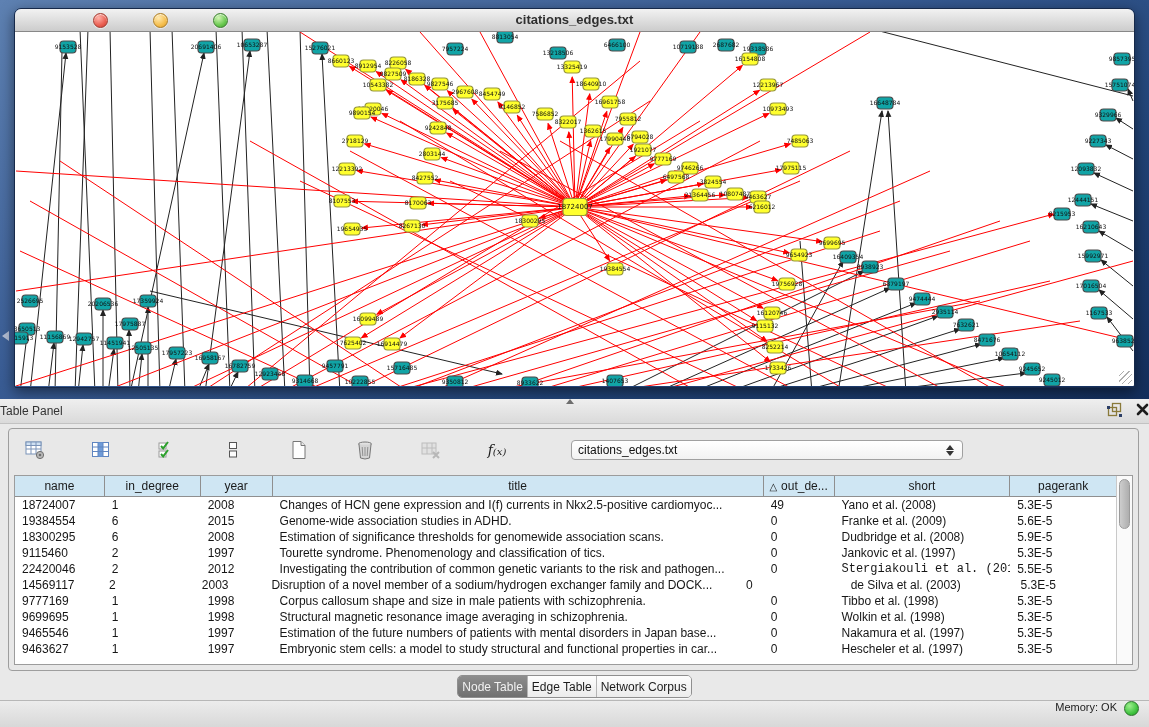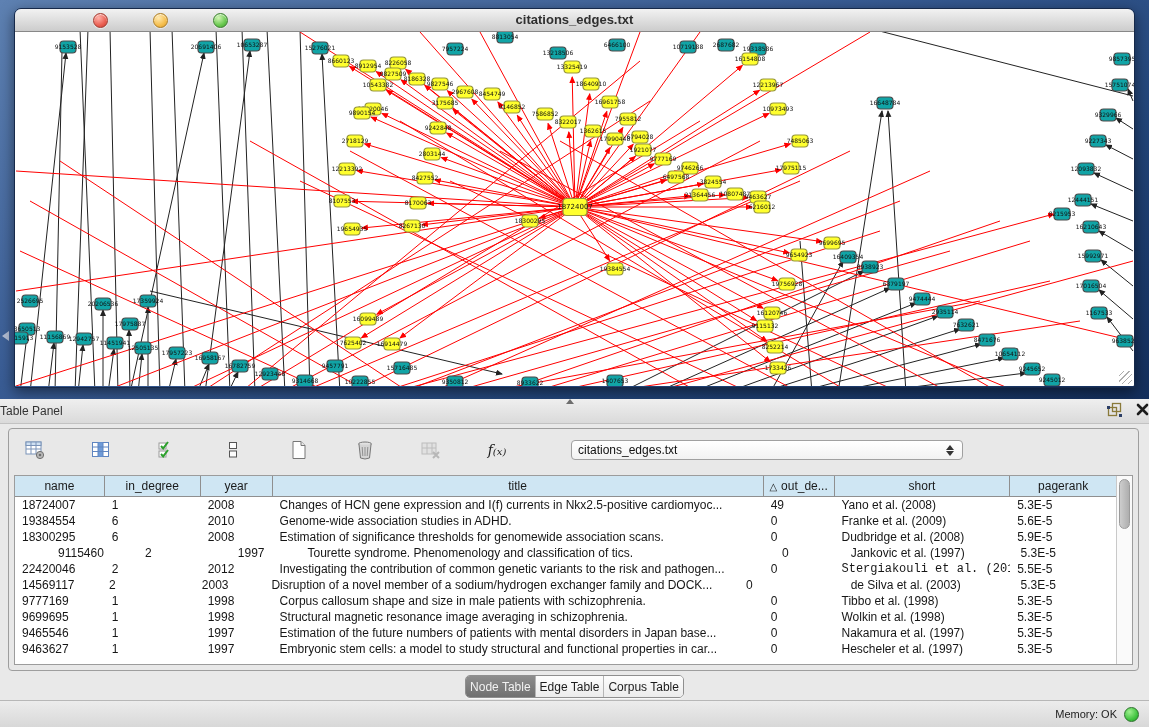--- a/index.html
+++ b/index.html
@@ -65,21 +65,21 @@
   .seg{display:flex;border:1px solid #8f8f8f;border-radius:5px;overflow:hidden;height:21px;
     box-shadow:0 1px 0 rgba(255,255,255,.7);}
   .seg .tab{padding:0 4px;font-size:12px;display:flex;align-items:center;background:linear-gradient(#fdfdfd,#ececec);
     color:#1c1c1c;border-right:1px solid #b5b5b5;cursor:default;}
   .seg .tab:last-child{border-right:none;}
   .seg .tab.sel{background:linear-gradient(#8d8d8d,#707070);color:#f2f2f2;}
 
   
   .status-bar{position:absolute;left:0;top:700px;width:1149px;height:27px;box-sizing:border-box;
     background:linear-gradient(#ececec,#d8d8d8);border-top:1px solid #b7b7b7;
-    display:flex;align-items:center;justify-content:flex-end;padding:0 10px;}
+    display:flex;justify-content:flex-end;padding:0 10px;}
   .memory-label{font-size:11px;color:#222;margin-right:7px;}
   .memory-dot{width:13px;height:13px;border-radius:50%;border:1px solid #2c722c;
     background:radial-gradient(circle at 35% 30%,#9ef08e,#3cc13c 65%,#2e9a2e);}
 </style>
 </head>
 <body>
 
 <div class="screen">
 
   <div class="network-area">
@@ -595,37 +595,37 @@
                 <div class="td" style="width: 96px;">1</div>
                 <div class="td" style="width: 72px;">2008</div>
                 <div class="td" style="width: 492px;">Changes of HCN gene expression and I(f) currents in Nkx2.5-positive cardiomyoc...</div>
                 <div class="td" style="width: 71px;">49</div>
                 <div class="td" style="width: 176px;">Yano et al. (2008)</div>
                 <div class="td" style="width: 106px;">5.3E-5</div>
               </div>
               <div class="trow">
                 <div class="td" style="width: 90px;">19384554</div>
                 <div class="td" style="width: 96px;">6</div>
-                <div class="td" style="width: 72px;">2010</div>
+                <div class="td" style="width: 72px;">2015</div>
                 <div class="td" style="width: 492px;">Genome-wide association studies in ADHD.</div>
                 <div class="td" style="width: 71px;">0</div>
                 <div class="td" style="width: 176px;">Franke et al. (2009)</div>
                 <div class="td" style="width: 106px;">5.6E-5</div>
               </div>
               <div class="trow">
                 <div class="td" style="width: 90px;">18300295</div>
                 <div class="td" style="width: 96px;">6</div>
                 <div class="td" style="width: 72px;">2008</div>
                 <div class="td" style="width: 492px;">Estimation of significance thresholds for genomewide association scans.</div>
                 <div class="td" style="width: 71px;">0</div>
                 <div class="td" style="width: 176px;">Dudbridge et al. (2008)</div>
                 <div class="td" style="width: 106px;">5.9E-5</div>
               </div>
               <div class="trow">
-                <div class="td" style="width: 90px; margin-left: 36px;">9115460</div>
+                <div class="td" style="width: 90px;">9115460</div>
                 <div class="td" style="width: 96px;">2</div>
                 <div class="td" style="width: 72px;">1997</div>
                 <div class="td" style="width: 492px;">Tourette syndrome. Phenomenology and classification of tics.</div>
                 <div class="td" style="width: 71px;">0</div>
                 <div class="td" style="width: 176px;">Jankovic et al. (1997)</div>
                 <div class="td" style="width: 106px;">5.3E-5</div>
               </div>
               <div class="trow">
                 <div class="td" style="width: 90px;">22420046</div>
                 <div class="td" style="width: 96px;">2</div>
@@ -685,21 +685,21 @@
         <div class="vscroll">
           <div class="vthumb"></div>
         </div>
       </div>
     </div>
 
     <div class="tabs-row">
       <div class="seg" id="tabseg">
           <div class="tab sel">Node Table</div>
           <div class="tab">Edge Table</div>
-          <div class="tab">Corpus Table</div>
+          <div class="tab">Network Corpus</div>
         </div>
     </div>
   </div>
 
   <div class="status-bar">
     <span class="memory-label">Memory: OK</span>
     <span class="memory-dot"></span>
   </div>
 
 </div>

